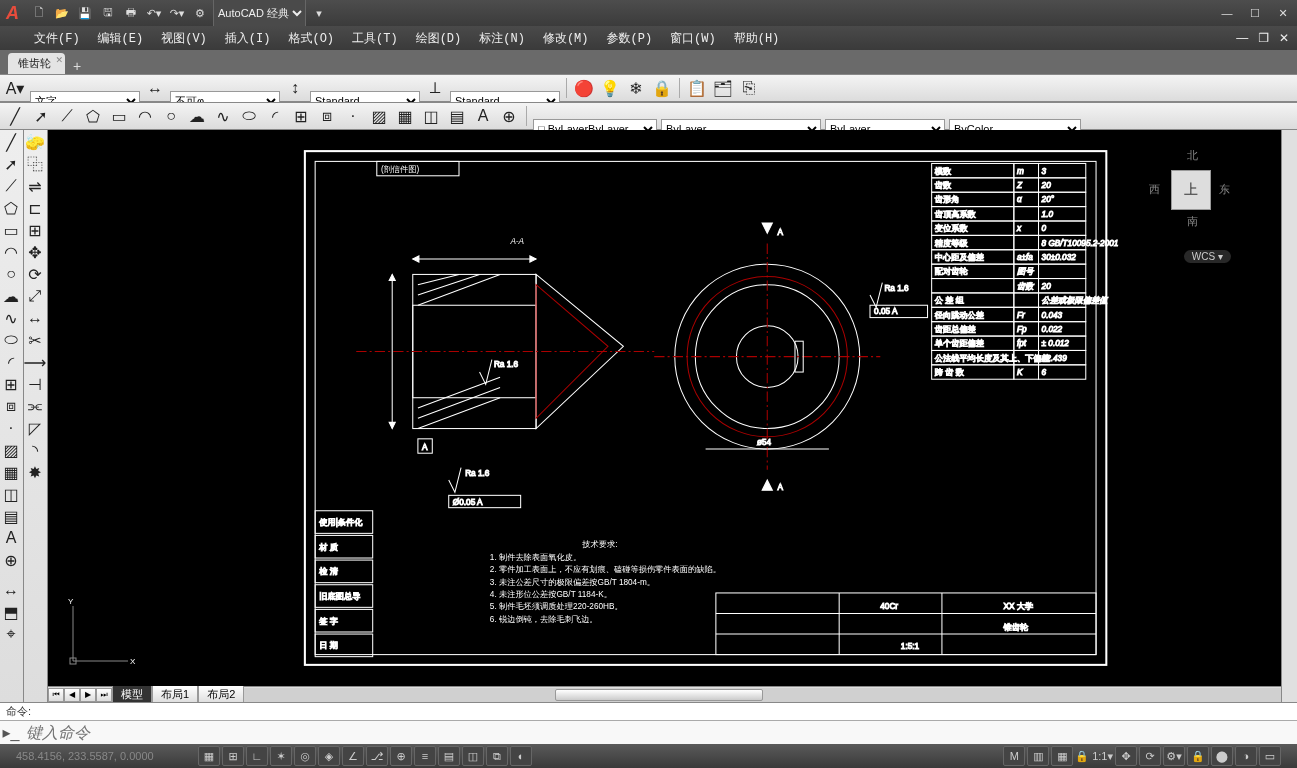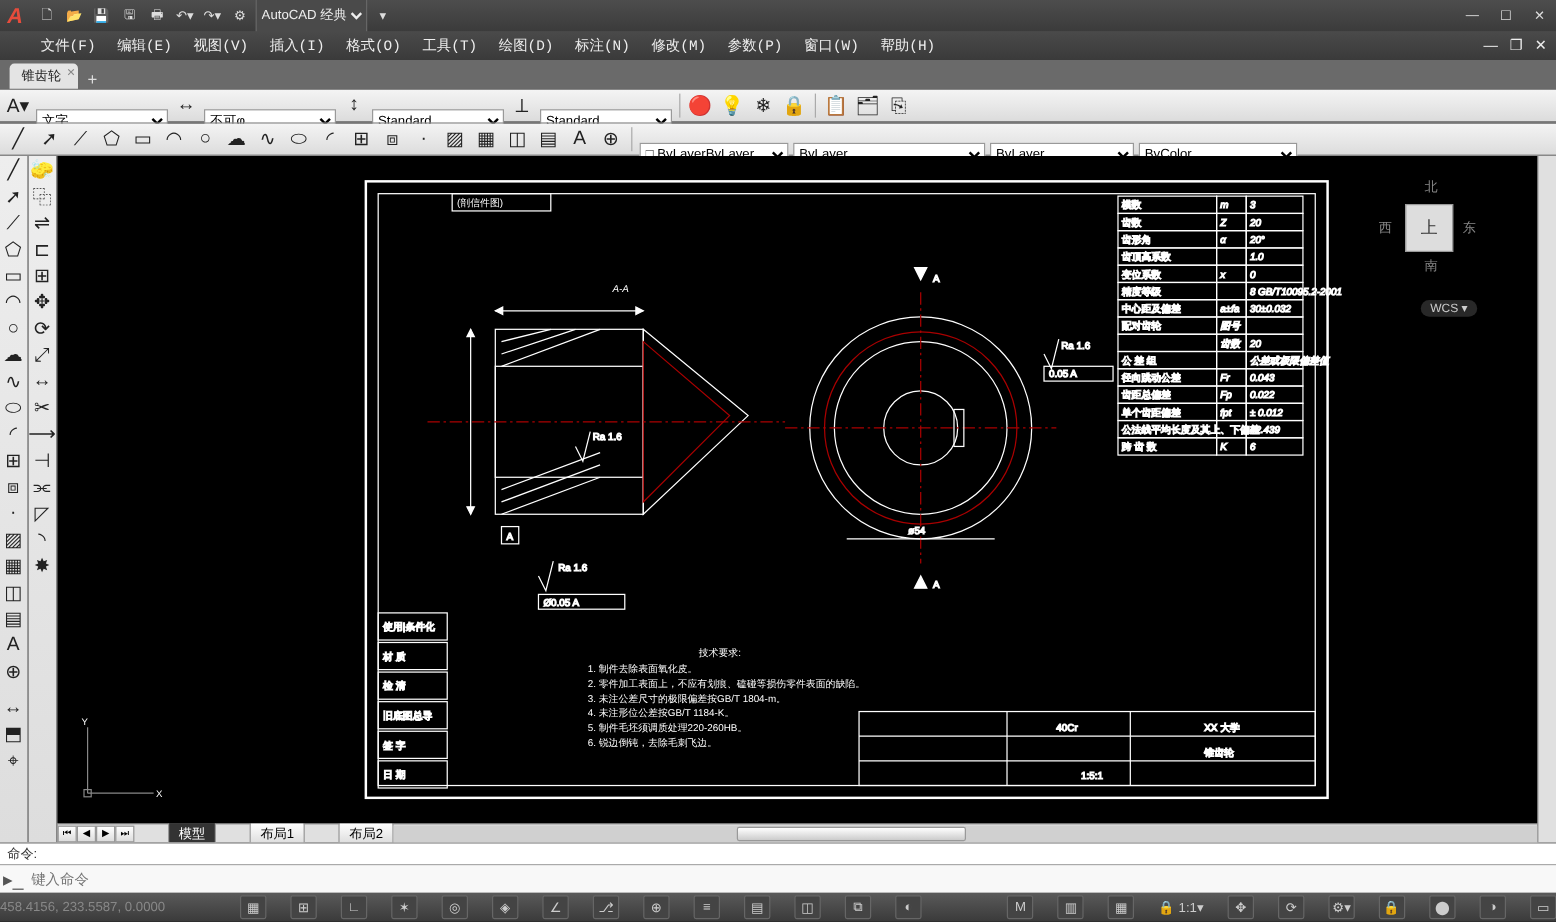--- a/index.html
+++ b/index.html
@@ -23,30 +23,30 @@
 .propbar select, .propbar input[type=text], .drawbar select { font-size: 11px; height: 20px; border: 1px solid #999; background: #fff; margin-top: 26px; }
 .tbtn { width: 22px; height: 22px; display: flex; align-items: center; justify-content: center; cursor: pointer; border: 1px solid transparent; border-radius: 2px; color: #222; }
 .sep { width: 1px; height: 20px; background: #aaa; margin: 0 2px; }
 .workarea { flex: 1; display: flex; background: #444; min-height: 0; }
 .toolcol { width: 24px; background: linear-gradient(#eee,#ddd); border-right: 1px solid #888; display: flex; flex-direction: column; padding-top: 2px; gap: 2px; }
 .toolcol .tbtn { width: 22px; height: 20px; }
 .canvas-area { flex: 1; display: flex; flex-direction: column; min-width: 0; }
 .viewport { flex: 1; background: #000; position: relative; overflow: hidden; }
 .scroll-h { height: 16px; background: #e0e0e0; display: flex; align-items: center; border-top: 1px solid #888; }
 .scroll-h .navbtn { width: 16px; height: 14px; border: 1px solid #999; background: linear-gradient(#fff,#ddd); font-size: 8px; display: flex; align-items: center; justify-content: center; cursor: pointer; }
-.scroll-h .mtab { padding: 1px 8px; font-size: 11px; border: 1px solid #999; cursor: pointer; background: linear-gradient(#fff,#ddd); margin-left: 28px; }
+.scroll-h .mtab { padding: 1px 8px; font-size: 11px; border: 1px solid #999; cursor: pointer; background: linear-gradient(#fff,#ddd); }
 .scroll-h .mtab.active { background: #333; color: #fff; }
 .scroll-h .track { flex: 1; background: #d0d0d0; height: 14px; position: relative; }
 .scroll-h .thumb { position: absolute; height: 12px; top: 1px; left: 30%; width: 20%; background: linear-gradient(#fff,#ccc); border: 1px solid #999; border-radius: 2px; cursor: pointer; }
 .right-pad { width: 16px; background: #e0e0e0; border-left: 1px solid #888; }
 .cmdhist { height: 18px; background: #fff; border-top: 1px solid #888; font-size: 11px; padding: 1px 6px; color: #333; }
 .cmdline { height: 24px; background: #f8f8f8; border-top: 1px solid #aaa; display: flex; align-items: center; }
 .cmdline .handle { width: 22px; text-align: center; color: #555; cursor: pointer; }
-.cmdline input { flex: 1; border: none; background: transparent; font-size: 12px; color: #777; outline: none; padding-left: 4px; }
-.statusbar { height: 24px; background: linear-gradient(#5a5a5a,#3a3a3a); display: flex; align-items: center; color: #ccc; font-size: 11px; padding: 0 0; gap: 20px; }
+.cmdline input { flex: 1; border: none; background: transparent; font-size: 16px; font-style: italic; color: #777; outline: none; padding-left: 4px; }
+.statusbar { height: 24px; background: linear-gradient(#5a5a5a,#3a3a3a); display: flex; align-items: center; color: #ccc; font-size: 11px; padding: 0 16px; gap: 2px; }
 .statusbar .coord { width: 180px; color: #888; }
 .statusbar .sbtn { width: 22px; height: 20px; display: flex; align-items: center; justify-content: center; cursor: pointer; border: 1px solid #666; border-radius: 2px; background: #444; }
 .statusbar .spacer { flex: 1; }
 .viewcube { position: absolute; right: 40px; top: 10px; width: 100px; height: 100px; color: #888; font-size: 11px; }
 .viewcube .cube { position: absolute; left: 30px; top: 30px; width: 40px; height: 40px; background: #ddd; border: 1px solid #999; display: flex; align-items: center; justify-content: center; font-size: 14px; color: #333; cursor: pointer; box-shadow: 2px 2px 4px #000; }
 .viewcube .n { position: absolute; left: 46px; top: 8px; }
 .viewcube .s { position: absolute; left: 46px; top: 74px; }
 .viewcube .e { position: absolute; left: 78px; top: 42px; }
 .viewcube .w { position: absolute; left: 8px; top: 42px; }
 .wcs-badge { position: absolute; right: 50px; top: 120px; background: rgba(200,200,200,.2); color: #ccc; font-size: 10px; padding: 1px 8px; border-radius: 8px; cursor: pointer; }

